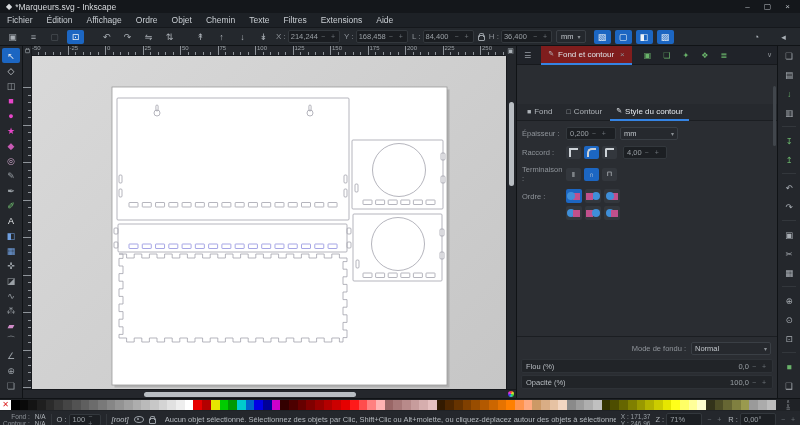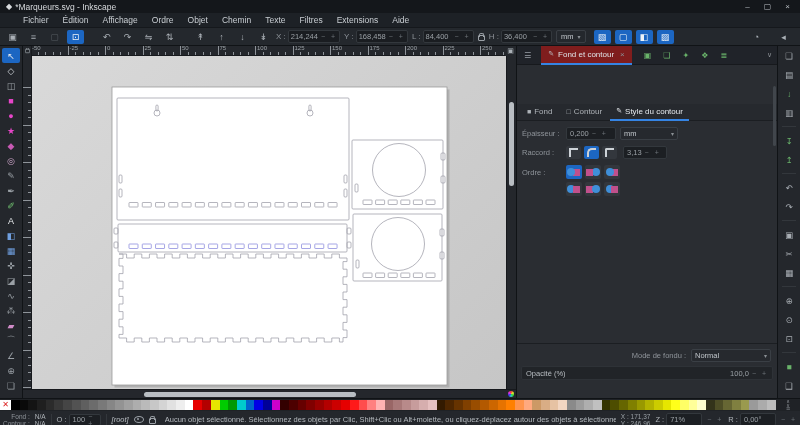--- a/index.html
+++ b/index.html
@@ -8,21 +8,21 @@
   .app{position:relative;width:800px;height:425px;background:#26292e;display:flex;flex-direction:column;}
 
   
   .titlebar{height:13px;background:#14171b;display:flex;align-items:center;padding:0 4px;flex:none;}
   .logo{font-size:8px;color:#d7dadd;margin:0 3px 0 2px;}
   .title{font-size:8.5px;color:#d7dadd;}
   .winbtns{margin-left:auto;display:flex;gap:14px;padding-right:6px;}
   .winbtn{font-size:8px;color:#b9bec3;line-height:13px;}
 
   
-  .menubar{height:14px;background:#1d2126;display:flex;gap:2px;padding-left:17px;flex:none;border-bottom:1px solid #15181c;}
+  .menubar{height:14px;background:#1d2126;display:flex;gap:2px;padding-left:1px;flex:none;border-bottom:1px solid #15181c;}
   .menuitem{font-size:8.5px;color:#c9ced3;padding:0 6px;line-height:14px;}
 
   
   .ctoolbar{height:17px;background:#24282d;display:flex;align-items:center;flex:none;border-bottom:1px solid #101316;padding-left:4px;}
   .tbico{width:17px;height:14px;display:inline-flex;align-items:center;justify-content:center;font-size:9px;color:#aab0b6;border-radius:2px;margin-right:4px;}
   .tbico.dim{color:#565c62;}
   .tbico.on{background:#1c66c2;color:#eef3f8;}
   .tfield{display:flex;align-items:center;margin-right:4px;}
   .tfield label{color:#8d9298;font-size:8px;margin-right:2px;}
   .tinput{background:#1a1d21;border:1px solid #33383d;border-radius:2px;height:11px;display:flex;align-items:center;padding:0 2px;color:#9aa0a5;font-size:7.5px;}
@@ -525,25 +525,33 @@
               <span class="jglyph miter"></span>
             </span>
             <span class="sbtn on">
               <span class="jglyph round"></span>
             </span>
             <span class="sbtn">
               <span class="jglyph bevel"></span>
             </span>
           </span>
         <span class="pinput" style="width:36px;margin-left:3px">
-            <span>3,13</span>
+            <span>4,00</span>
             <span class="spin">− +</span>
           </span>
       </div>
 
+      <div class="prow">
+        <span class="plabel">Terminaison :</span>
+        <span id="capbtns" style="display:flex">
+            <span class="sbtn">‖</span>
+            <span class="sbtn on">∩</span>
+            <span class="sbtn">⊓</span>
+          </span>
+      </div>
 
       <div class="prow" style="align-items:flex-start">
         <span class="plabel" style="margin-top:3px">Ordre :</span>
         <span id="orderbtns" style="display:flex;flex-wrap:wrap;width:62px">
             <span class="obtn on">
               <span class="os" style="left: 7px; top: 4px;"></span>
               <span class="oc" style="left: 1px; top: 3px;"></span>
             </span>
             <span class="obtn">
               <span class="oc" style="left: 7px; top: 3px;"></span>
@@ -571,21 +579,26 @@
       <div class="pspacer"></div>
       <div class="pdivider"></div>
 
       <div class="blendrow">
         <span class="plabel">Mode de fondu :</span>
         <span class="pdd" style="width:72px">
             <span>Normal</span>
             <span class="caret">▾</span>
           </span>
       </div>
-      <div class="sliderrow" style="margin-bottom:18px">
+      <div class="sliderrow">
+        <span class="sl">Flou (%)</span>
+        <span class="sv">0,0</span>
+        <span class="spin">− +</span>
+      </div>
+      <div class="sliderrow" style="margin-bottom:9px">
         <span class="sl">Opacité (%)</span>
         <span class="sv">100,0</span>
         <span class="spin">− +</span>
       </div>
       <div class="pscroll"></div>
     </div>
 
     <div class="cmdbar" id="cmdbar">
         <div class="cmd">❏</div>
         <div class="cmd">▤</div>

